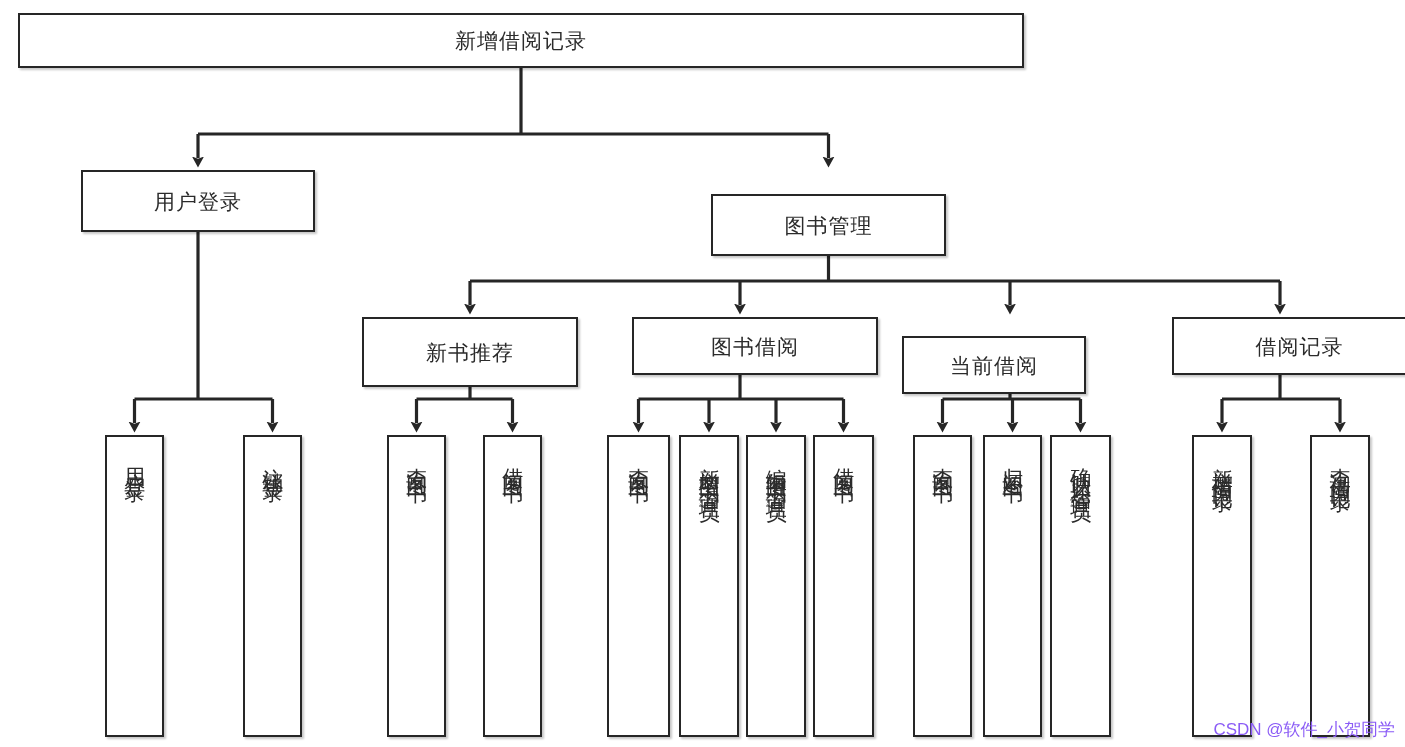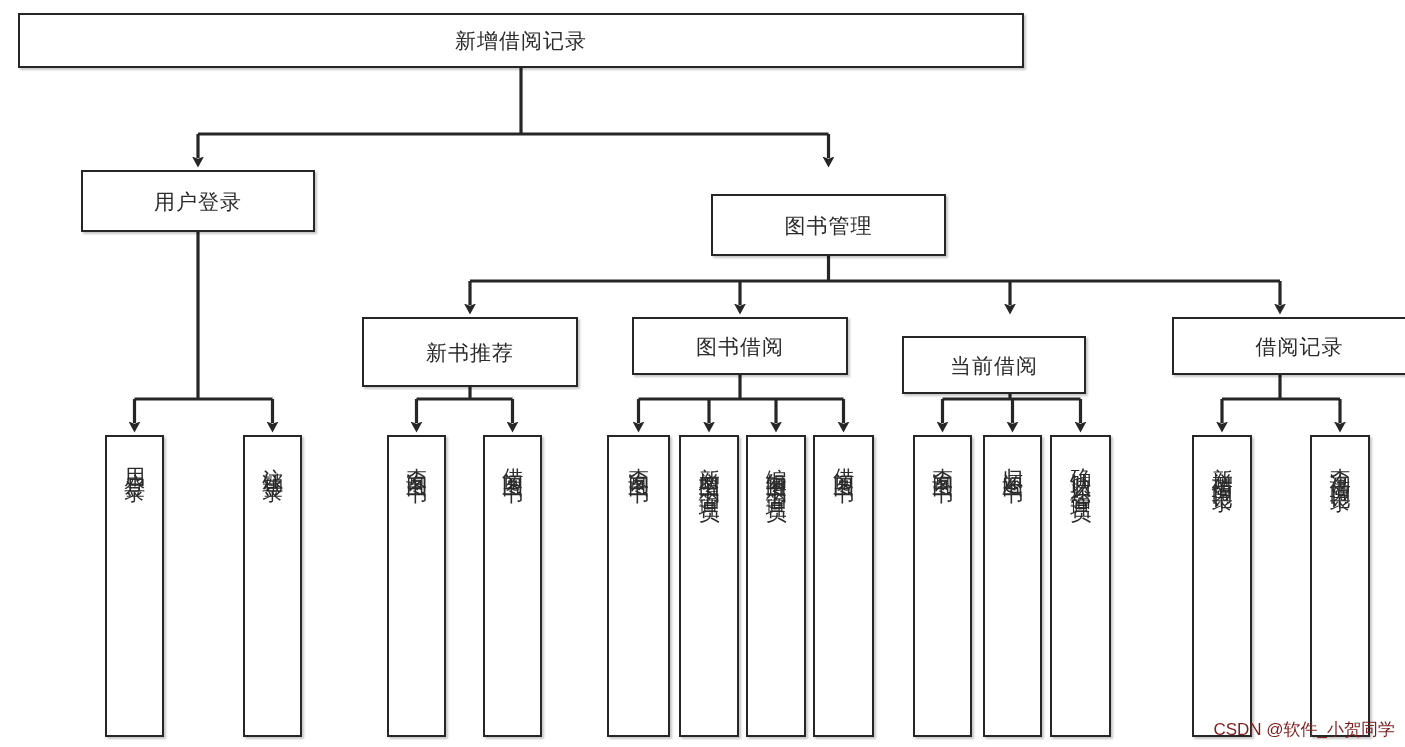--- a/index.html
+++ b/index.html
@@ -34,21 +34,21 @@
     writing-mode:vertical-rl;
     text-orientation:upright;
     font-size:21px;
     line-height:1.08;
     letter-spacing:5px;
   }
   #watermark{
     position:absolute;
     right:10px;bottom:6px;
     font-size:17px;
-    color:#7f1d1d;
+    color:#8b5cf6;
     white-space:nowrap;
     pointer-events:none;
   }
 </style>
 </head>
 <body>
 
 <div id="diagram-root">
   <svg id="edges" viewBox="0 0 1405 747" xmlns="http://www.w3.org/2000/svg">
     <defs>
@@ -98,21 +98,21 @@
       </div>
       <div class="node horiz" style="left: 81px; top: 170px; width: 234px; height: 62px;">
         <span class="label">用户登录</span>
       </div>
       <div class="node horiz" style="left: 711px; top: 170px; width: 235px; height: 62px; margin-top: 24px;">
         <span class="label">图书管理</span>
       </div>
       <div class="node horiz" style="left: 362px; top: 317px; width: 216px; height: 70px;">
         <span class="label">新书推荐</span>
       </div>
-      <div class="node horiz" style="left: 632px; top: 317px; width: 216px; height: 58px;">
+      <div class="node horiz" style="left: 632px; top: 317px; width: 246px; height: 58px;">
         <span class="label">图书借阅</span>
       </div>
       <div class="node horiz" style="left: 902px; top: 317px; width: 184px; height: 58px; margin-top: 19px;">
         <span class="label">当前借阅</span>
       </div>
       <div class="node horiz" style="left: 1172px; top: 317px; width: 255px; height: 58px;">
         <span class="label">借阅记录</span>
       </div>
       <div class="node vert" style="left: 105px; top: 435px; width: 59px; height: 302px;">
         <span class="label">用户登录</span>

